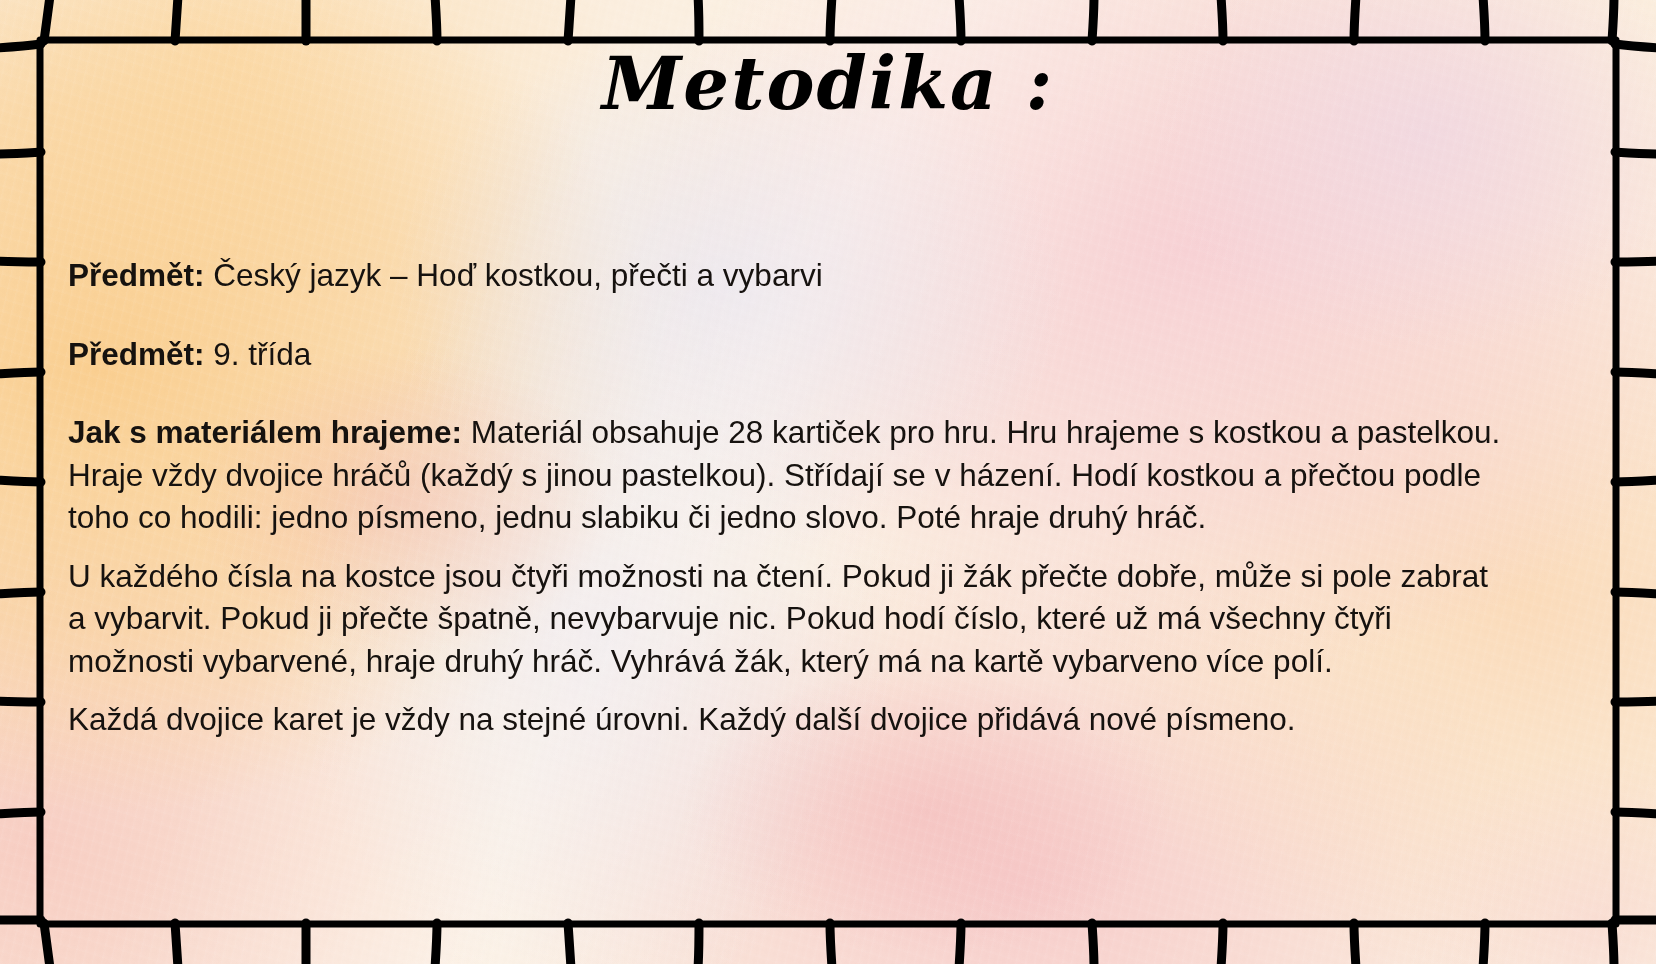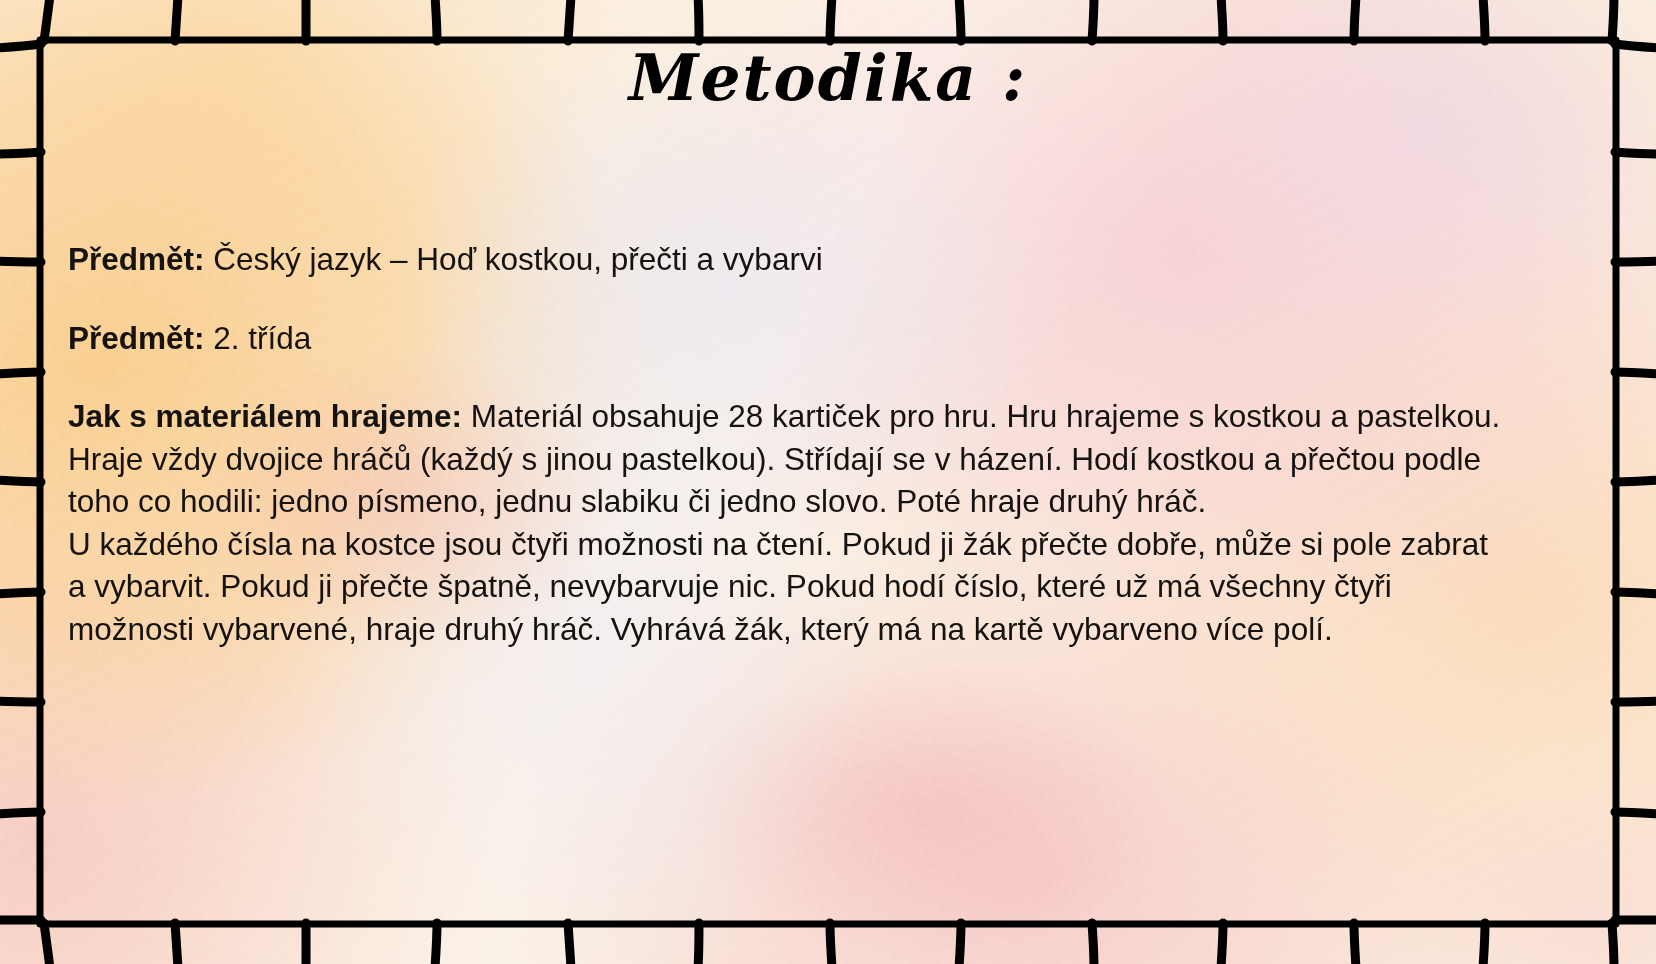--- a/index.html
+++ b/index.html
@@ -80,39 +80,39 @@
 
   .doc-title {
     position: absolute;
     left: 0;
     top: 44px;
     width: 1656px;
     text-align: center;
     font-family: "DejaVu Serif", serif;
     font-style: italic;
     font-weight: 700;
-    font-size: 63px;
+    font-size: 72px;
     letter-spacing: 2px;
     color: #000000;
     line-height: 1.1;
     white-space: pre;
   }
 
   .body-block {
     position: absolute;
     left: 68px;
     top: 238px;
     width: 1436px;
     color: #16120f;
     font-size: 31.5px;
     line-height: 1.35;
   }
 
   .para {
-    margin: 0 0 36px 0;
+    margin: 16px 0 36px 0;
     text-align: left;
   }
   .para.tight { margin-bottom: 0; }
   .para b { font-weight: 700; }
 </style>
 </head>
 <body>
 
 <div class="page">
 
@@ -182,22 +182,23 @@
   </div>
 
   <div class="content">
 
     <div class="doc-title">Metodika :</div>
 
     <div class="body-block">
 
       <p class="para"><b>Předmět:</b> <span>Český jazyk – Hoď kostkou, přečti a vybarvi</span></p>
 
-      <p class="para"><b>Předmět:</b> <span>2. třída</span></p>
+      <p class="para"><b>Předmět:</b> <span>9. třída</span></p>
 
       <p class="para tight"><b>Jak s materiálem hrajeme:</b> <span>Materiál obsahuje 28 kartiček pro hru. Hru hrajeme s kostkou a pastelkou. Hraje vždy dvojice hráčů (každý s jinou pastelkou). Střídají se v házení. Hodí kostkou a přečtou podle toho co hodili: jedno písmeno, jednu slabiku či jedno slovo. Poté hraje druhý hráč.</span></p>
 
       <p class="para tight"><span>U každého čísla na kostce jsou čtyři možnosti na čtení. Pokud ji žák přečte dobře, může si pole zabrat a vybarvit. Pokud ji přečte špatně, nevybarvuje nic. Pokud hodí číslo, které už má všechny čtyři možnosti vybarvené, hraje druhý hráč. Vyhrává žák, který má na kartě vybarveno více polí.</span></p>
 
+      <p class="para tight"><span>Každá dvojice karet je vždy na stejné úrovni. Každý další dvojice přidává nové písmeno.</span></p>
 
     </div>
   </div>
 </div>
 
 </body></html>

